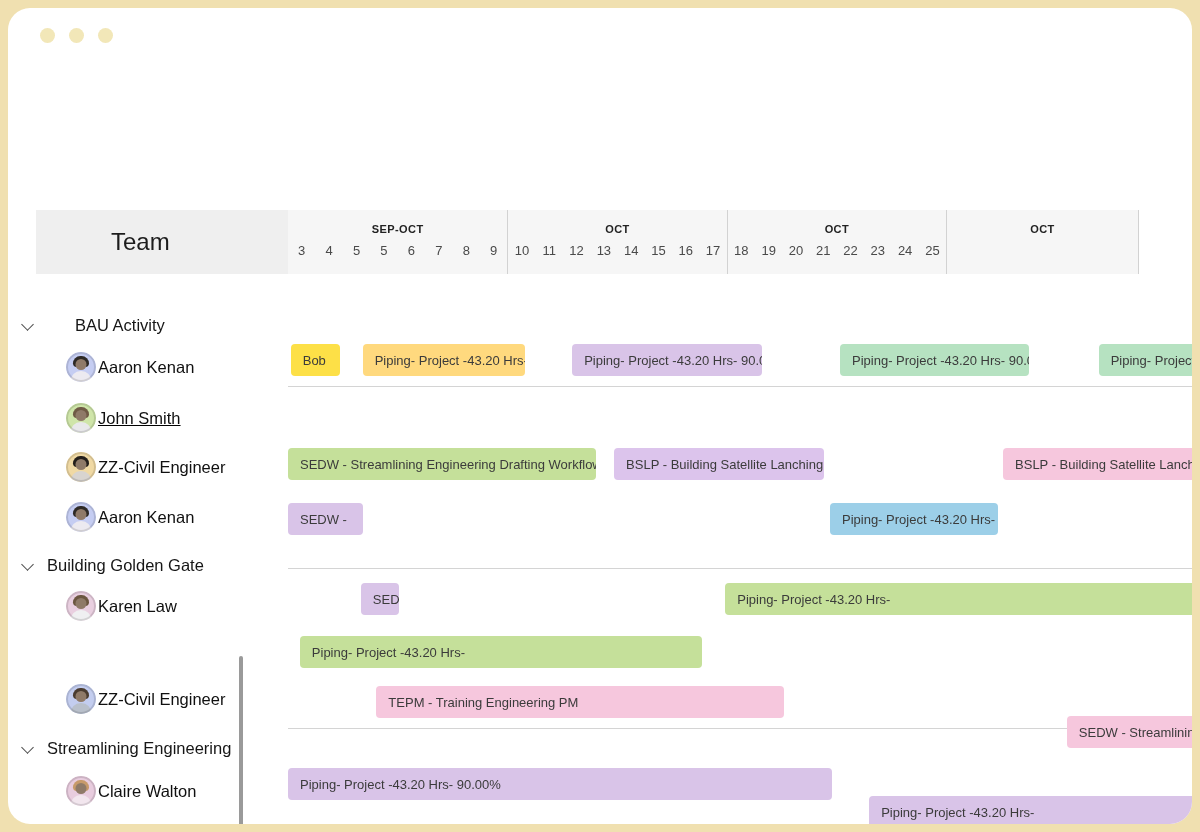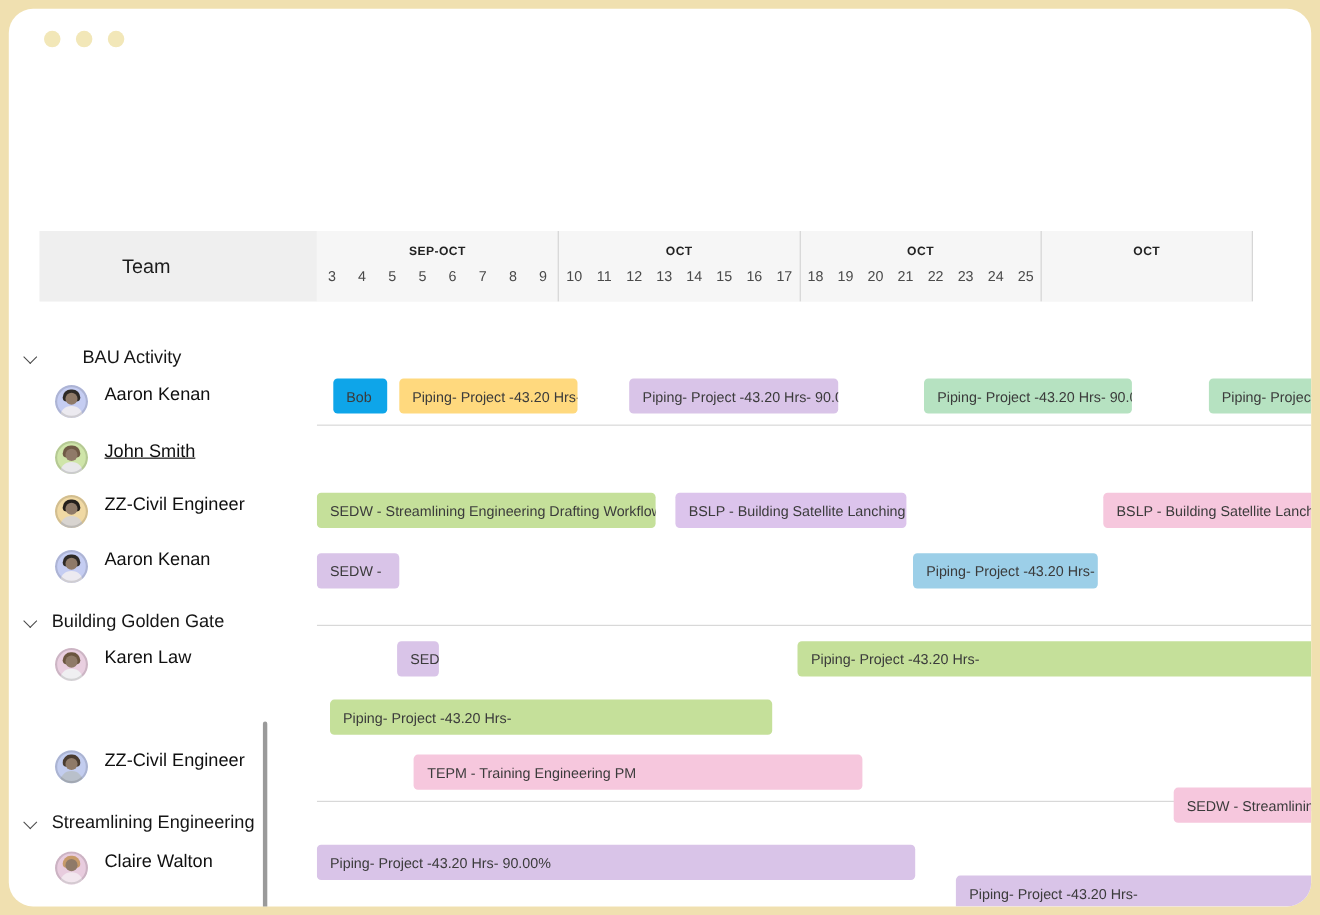--- a/index.html
+++ b/index.html
@@ -68,21 +68,21 @@
     position: absolute; left: 28px; top: 202px;
     width: 1102px; height: 64px;
     background: #f2f2f2;
     display: flex;
   }
   #team-header {
     width: 252px; height: 100%;
     background: #efefef;
     display: flex; align-items: center;
     padding-left: 75px;
-    font-size: 18px; color: #1c1c1c;
+    font-size: 24px; color: #1c1c1c;
   }
   #date-scale { flex: 1; position: relative; background: #f6f6f6; }
   .month-group {
     position: absolute; top: 0; height: 100%;
     border-left: 1px solid #d2d2d2;
   }
   .month-group:first-child { border-left: none; }
   .month-label {
     position: absolute; top: 13px; left: 0; width: 100%;
     text-align: center; font-size: 11px; font-weight: bold;
@@ -106,21 +106,21 @@
     width: 13px; height: 13px; position: relative; flex: none;
   }
   .chev::after {
     content: ""; position: absolute; left: 1px; top: 1px;
     width: 8px; height: 8px;
     border-right: 1.6px solid #4a4a4a; border-bottom: 1.6px solid #4a4a4a;
     transform: rotate(45deg);
   }
   .group-label { font-size: 16.5px; color: #161616; white-space: nowrap; }
   .person-row {
-    position: absolute; left: 42px; display: flex; align-items: flex-start; gap: 15px;
+    position: absolute; left: 58px; display: flex; align-items: center; gap: 2px;
     height: 34px;
   }
   .avatar {
     width: 30px; height: 30px; border-radius: 50%;
     flex: none; position: relative; overflow: hidden;
   }
   .avatar .ring {
     position: absolute; inset: 0; border-radius: 50%;
     border: 2px solid rgba(0,0,0,0.12);
   }
@@ -294,21 +294,21 @@
             <span class="face"></span>
             <span class="ring"></span>
           </span>
           <span class="person-label">Claire Walton</span>
         </div>
       </div>
     <div id="chart">
         <div class="rowline" style="top: 88px; width: 920px;"></div>
         <div class="rowline" style="top: 270px; width: 920px;"></div>
         <div class="rowline" style="top: 430px; width: 920px;"></div>
-        <div class="bar" style="left: 2.73267px; top: 46px; width: 49px; background: #0ea5e9; margin-left: 12px;">Bob</div>
+        <div class="bar" style="left: 2.73267px; top: 46px; width: 49px; background: #fde047;">Bob</div>
         <div class="bar" style="left: 74.6931px; top: 46px; width: 162.139px; background: rgb(255, 217, 126);">Piping- Project -43.20 Hrs-</div>
         <div class="bar" style="left: 284.198px; top: 46px; width: 189.465px; background: rgb(217, 196, 232);">Piping- Project -43.20 Hrs- 90.00%</div>
         <div class="bar" style="left: 552px; top: 46px; width: 188.554px; background: rgb(182, 226, 193);">Piping- Project -43.20 Hrs- 90.00%</div>
         <div class="bar" style="left: 810.693px; top: 46px; width: 109.307px; background: rgb(182, 226, 193);">Piping- Project -43.20 Hrs-</div>
         <div class="bar" style="left: 0px; top: 150px; width: 307.881px; background: rgb(197, 224, 154);">SEDW - Streamlining Engineering Drafting Workflow</div>
         <div class="bar" style="left: 326.099px; top: 150px; width: 209.505px; background: rgb(220, 196, 236);">BSLP - Building Satellite Lanching</div>
         <div class="bar" style="left: 715.05px; top: 150px; width: 204.95px; background: rgb(246, 199, 221);">BSLP - Building Satellite Lanching</div>
         <div class="bar" style="left: 0px; top: 205px; width: 74.6931px; background: rgb(217, 196, 232);">SEDW -</div>
         <div class="bar" style="left: 541.98px; top: 205px; width: 168.515px; background: rgb(156, 207, 232);">Piping- Project -43.20 Hrs-</div>
         <div class="bar" style="left: 437.228px; top: 285px; width: 482.772px; background: rgb(197, 224, 154);">Piping- Project -43.20 Hrs-</div>

